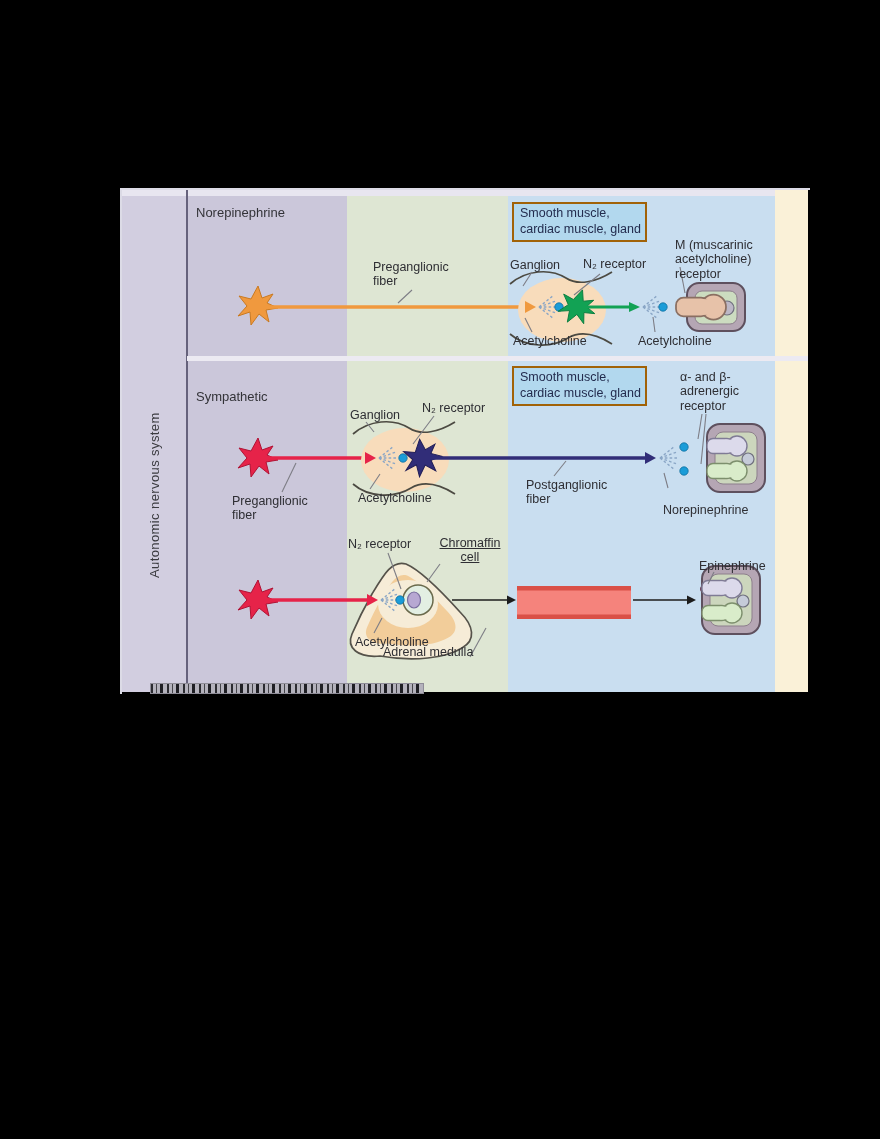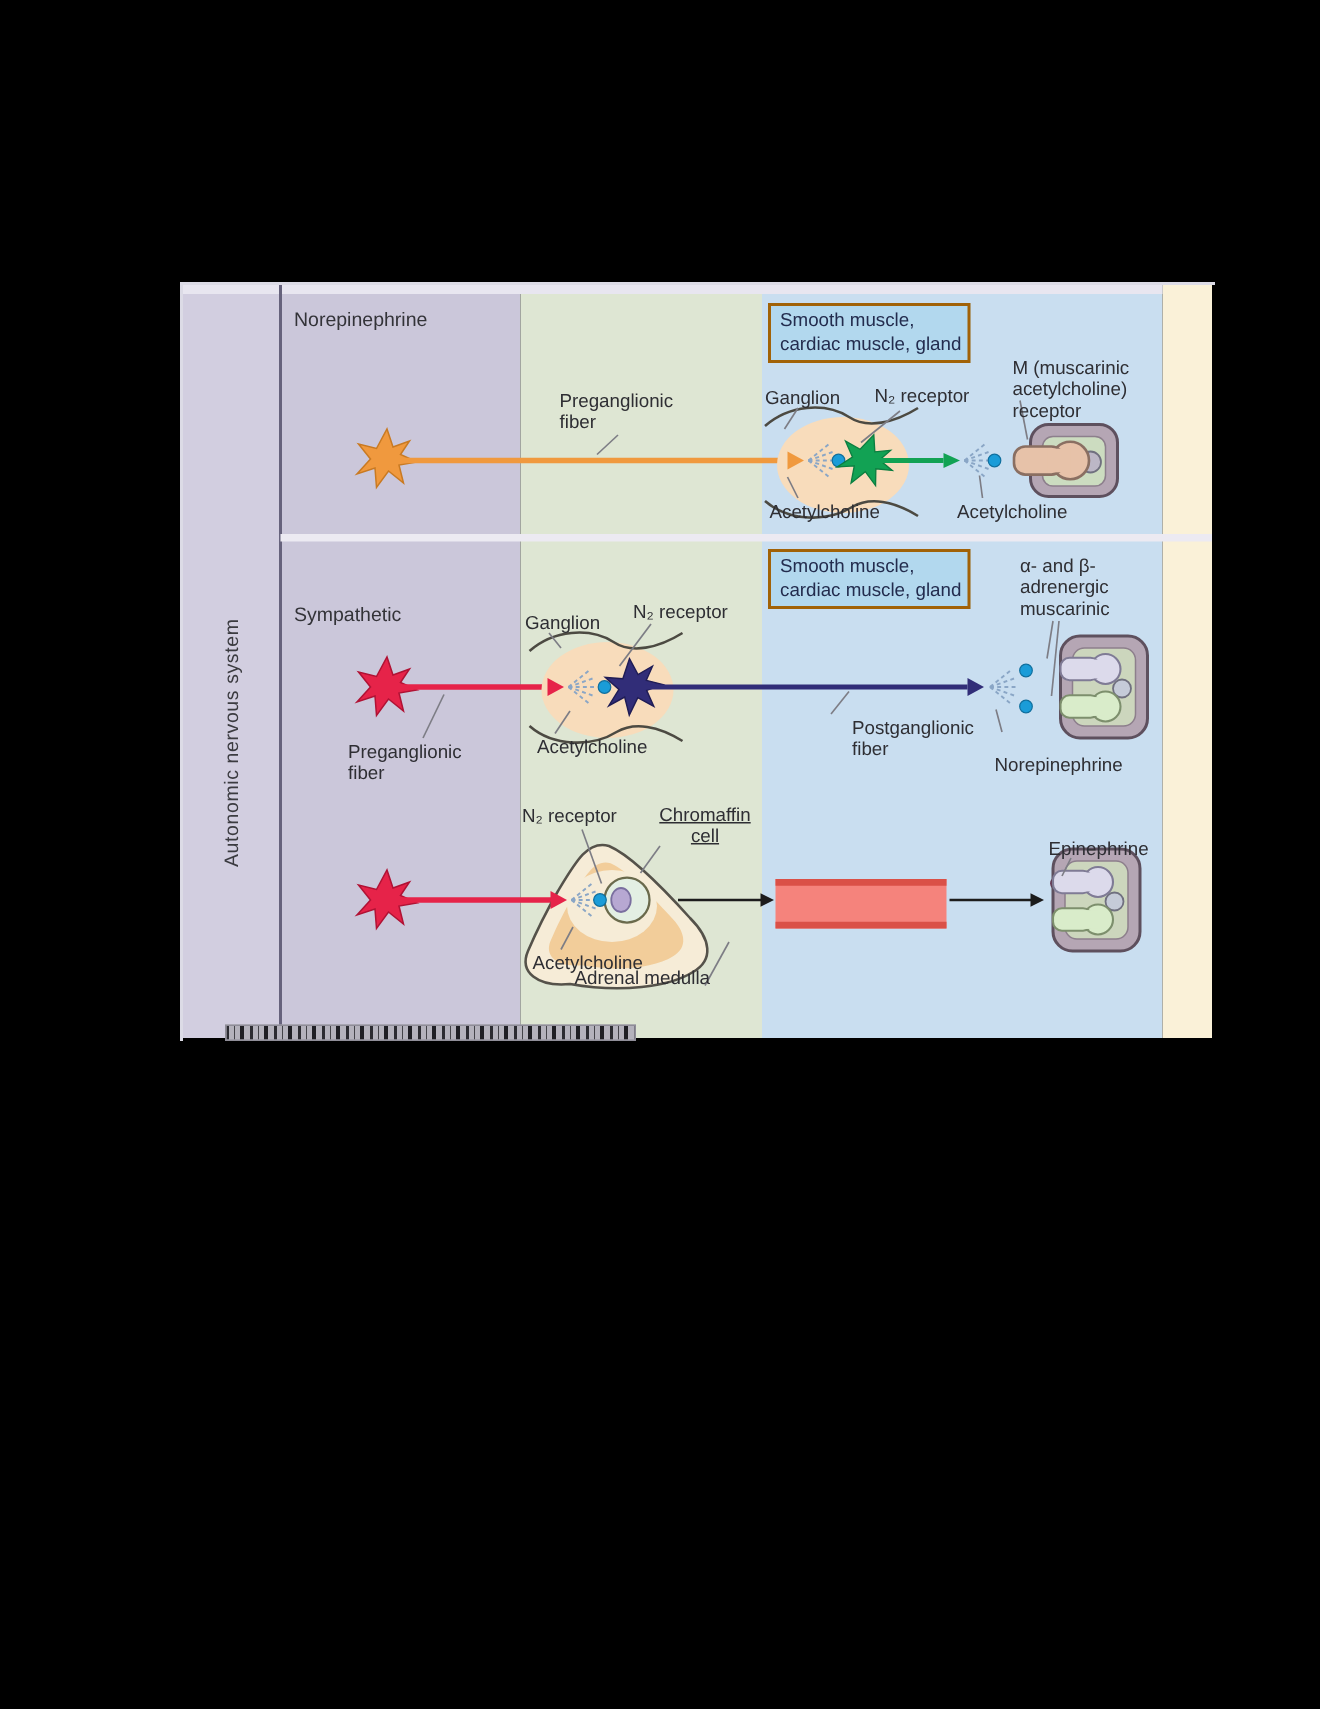--- a/index.html
+++ b/index.html
@@ -178,31 +178,31 @@
     <div class="lbl" style="left:388px;top:68px;">Ganglion</div>
     <div class="lbl" style="left:461px;top:67px;">N₂ receptor</div>
     <div class="target-box" style="left:390px;top:12px;">
       <div>Smooth muscle,</div>
       <div>cardiac muscle, gland</div>
     </div>
     <div class="lbl wrap" style="left:553px;top:24px;width:104px;margin-top:24px;">M (muscarinic acetylcholine) receptor</div>
     <div class="lbl" style="left:391px;top:144px;">Acetylcholine</div>
     <div class="lbl" style="left:516px;top:144px;">Acetylcholine</div>
 
-    <div class="lbl row-title" style="left:74px;top:213px;text-align:center;">Sympathetic</div>
+    <div class="lbl row-title" style="left:74px;top:200px;text-align:center;">Sympathetic</div>
     <div class="lbl" style="left:228px;top:218px;">Ganglion</div>
     <div class="lbl" style="left:300px;top:211px;">N₂ receptor</div>
     <div class="target-box" style="left:390px;top:176px;">
       <div>Smooth muscle,</div>
       <div>cardiac muscle, gland</div>
     </div>
-    <div class="lbl wrap" style="left:558px;top:180px;width:68px;">α- and β-adrenergic muscarinic</div>
+    <div class="lbl wrap" style="left:558px;top:180px;width:68px;">α- and β-adrenergic receptor</div>
     <div class="lbl wrap" style="left:110px;top:304px;width:88px;">Preganglionic fiber</div>
     <div class="lbl" style="left:236px;top:301px;">Acetylcholine</div>
-    <div class="lbl wrap" style="left:404px;top:288px;width:96px;margin-left:42px;">Postganglionic fiber</div>
+    <div class="lbl wrap" style="left:404px;top:288px;width:96px;">Postganglionic fiber</div>
     <div class="lbl" style="left:541px;top:301px;margin-top:12px;">Norepinephrine</div>
 
     <div class="lbl" style="left:226px;top:347px;">N₂ receptor</div>
     <div class="lbl wrap" style="left:308px;top:346px;width:80px;text-align:center;text-decoration:underline;">Chromaffin cell</div>
     <div class="lbl" style="left:233px;top:445px;">Acetylcholine</div>
     <div class="lbl" style="left:261px;top:455px;">Adrenal medulla</div>
     <div class="lbl" style="left:577px;top:369px;">Epinephrine</div>
 
     <div class="smudge"></div>
   </div>

